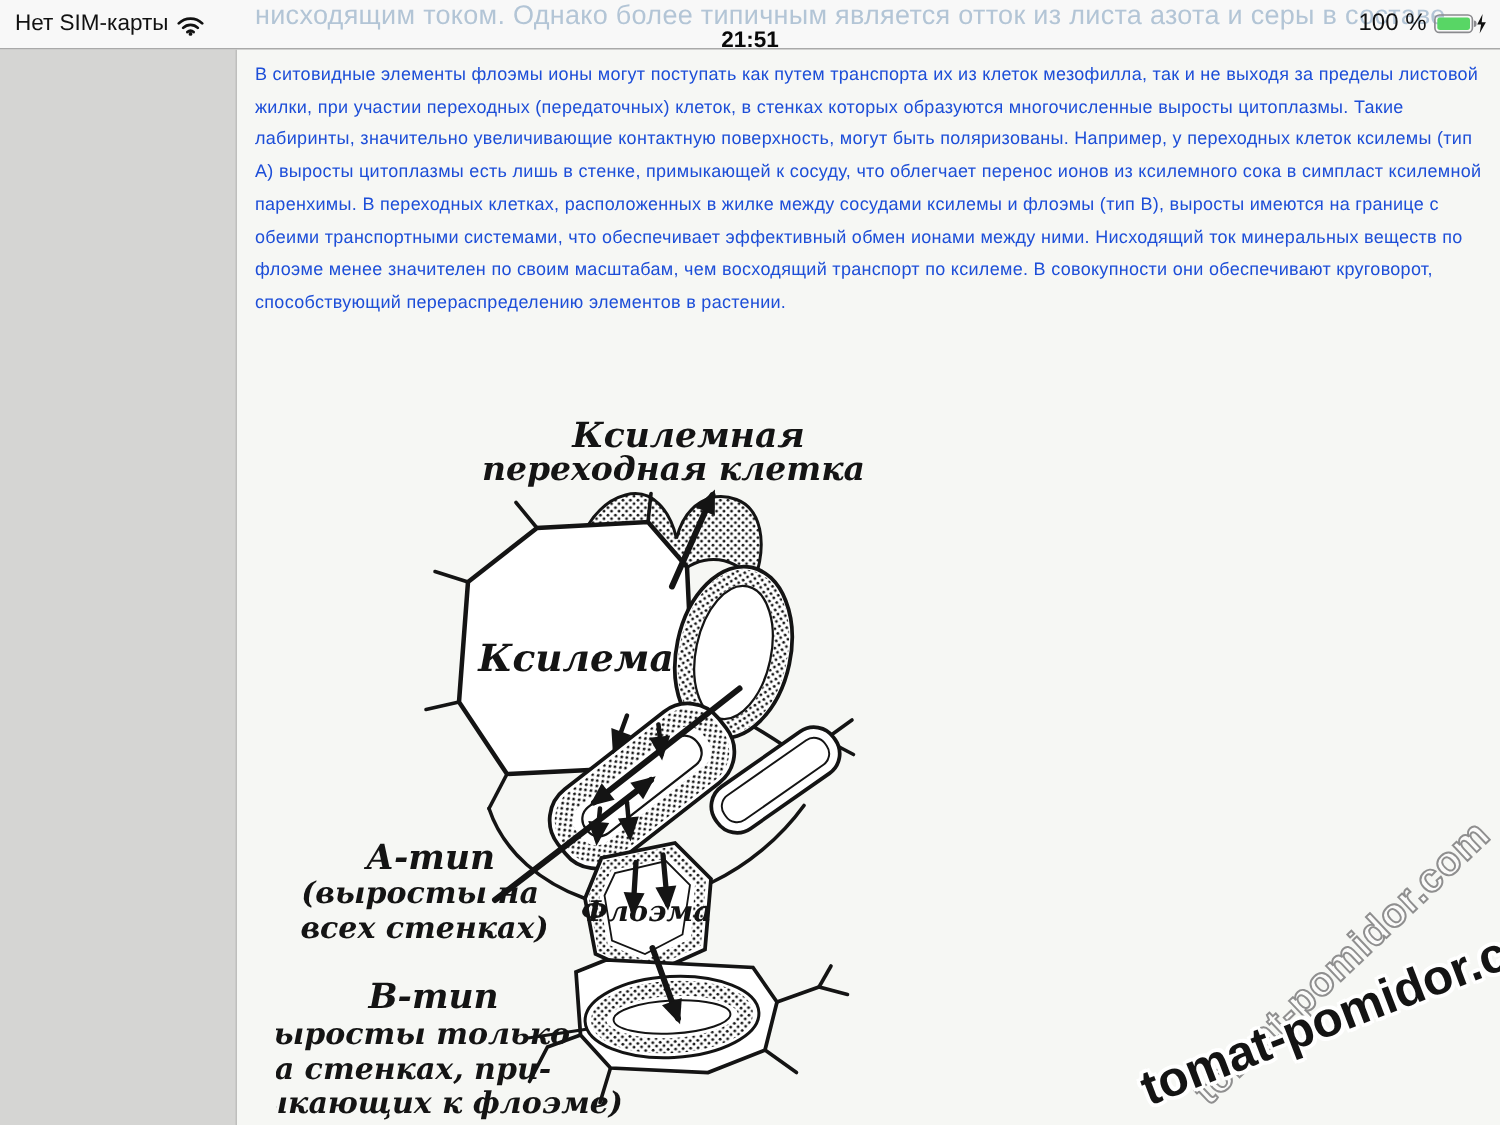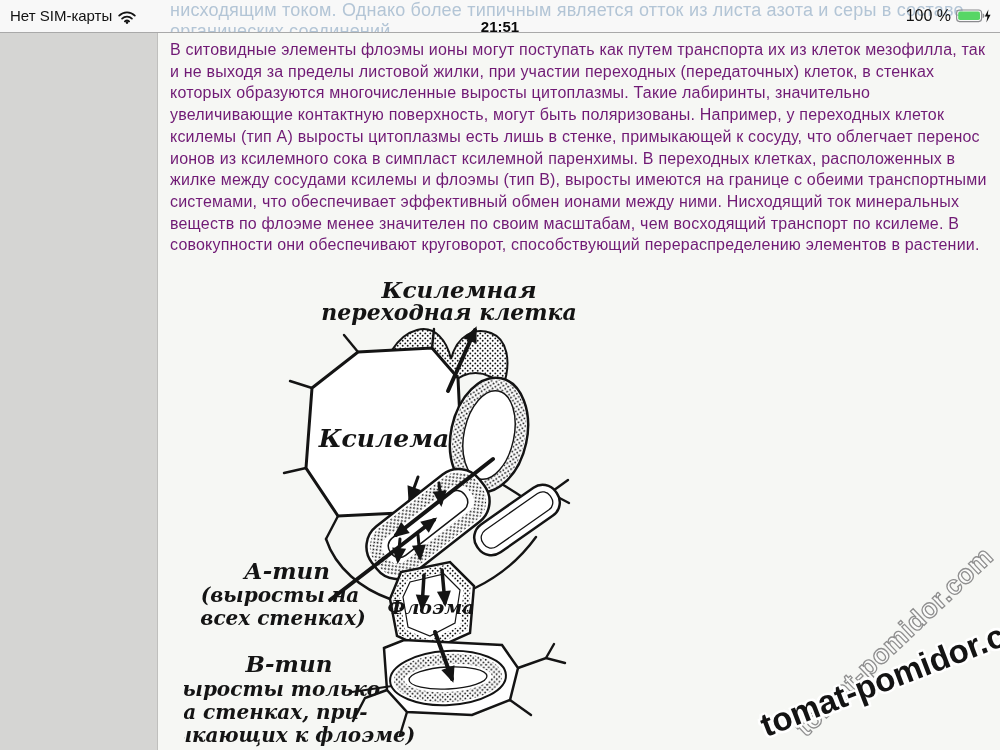--- a/index.html
+++ b/index.html
@@ -6,22 +6,22 @@
   html,body { width:1000px; height:750px; overflow:hidden; }
   body { font-family:"Liberation Sans", sans-serif; background:#f6f7f4; }
   .screen { position:relative; width:1000px; height:750px; overflow:hidden; background:#f6f7f4; }
 
   
   .sidebar { position:absolute; left:0; top:33px; width:158px; height:717px;
              background:#d5d5d3; border-right:1px solid rgba(0,0,0,0.10); }
 
   
   .paragraph { position:absolute; left:170px; top:39px; width:822px;
-               font-size:16px; line-height:21.7px; letter-spacing:0.2px;
-               color:#701a75; }
+               font-size:12px; line-height:21.7px; letter-spacing:0.2px;
+               color:#1d4ed8; }
 
   
   .statusbar { position:absolute; left:0; top:0; width:1000px; height:33px;
                background:rgba(247,248,248,0.93); border-bottom:1px solid #a9a9a9;
                overflow:hidden; z-index:30; }
   .overlay-text { position:absolute; left:170px; width:830px; font-size:18px;
                   letter-spacing:0.2px; color:#b3c5d6; z-index:1; white-space:nowrap; }
   .overlay-text.l1 { top:0px; }
   .overlay-text.l2 { top:21px; }
   .sb-left { position:absolute; left:10px; top:7px; display:flex; align-items:flex-end;
@@ -159,21 +159,20 @@
     <text class="dg-label" x="86" y="419" font-size="20" text-anchor="middle">(выросты только</text>
     <text class="dg-label" x="84" y="442" font-size="20" text-anchor="middle">на стенках, при-</text>
     <text class="dg-label" x="100" y="465" font-size="20" text-anchor="middle">мыкающих к флоэме)</text>
   </svg>
 
   <div class="wm wm-outline">tomat-pomidor.com</div>
   <div class="wm wm-solid">tomat-pomidor.com</div>
 
   <div class="statusbar">
     <div class="overlay-text l1">нисходящим током. Однако более типичным является отток из листа азота и серы в составе</div>
-    <div class="overlay-text l2">органических соединений.</div>
 
     <div class="sb-left">
       <span>Нет SIM-карты</span>
       <svg width="18" height="13" viewBox="0 0 18 13">
         <g stroke="#111" stroke-width="1.8" fill="none" stroke-linecap="round">
           <path d="M1.2,4.6 A11,11 0 0 1 16.8,4.6"></path>
           <path d="M4.1,7.6 A7,7 0 0 1 13.9,7.6"></path>
           <path d="M6.9,10.4 A3.2,3.2 0 0 1 11.1,10.4"></path>
         </g>
         <circle cx="9" cy="11.6" r="1.3" fill="#111"></circle>

